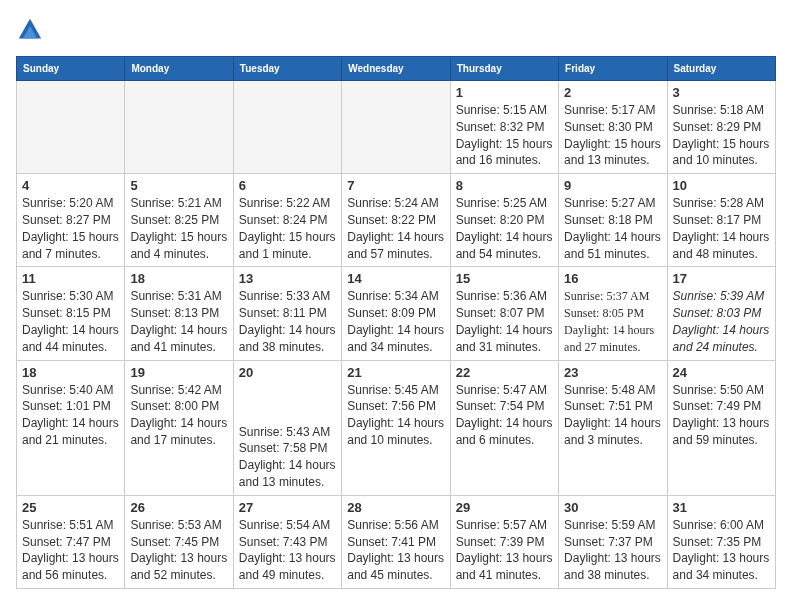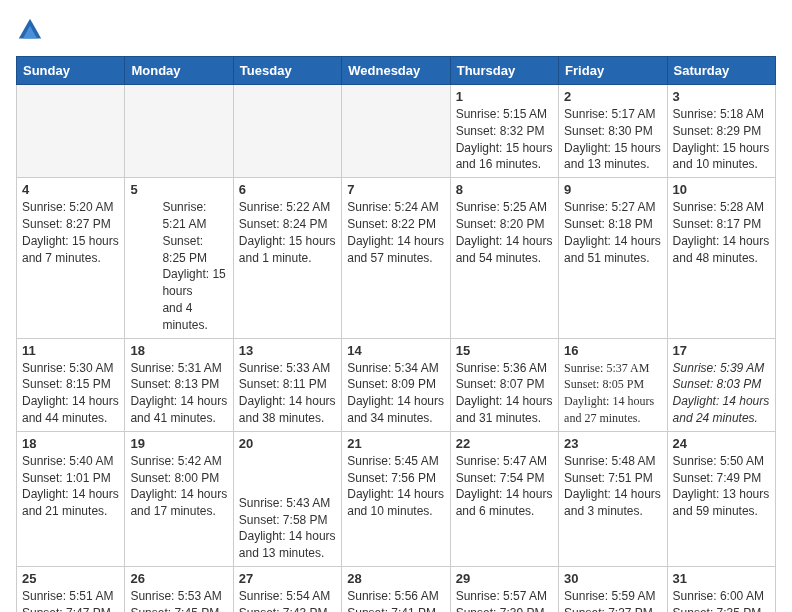--- a/index.html
+++ b/index.html
@@ -50,21 +50,21 @@
     .calendar {
       width: 100%;
       border-collapse: collapse;
       font-size: 11px;
     }
     .calendar th {
       background-color: #2566b0;
       color: #fff;
       text-align: left;
       padding: 6px 6px;
-      font-size: 13px;
+      font-size: 10px;
       font-weight: bold;
       border: 1px solid #1a4f8a;
     }
     .calendar td {
       border: 1px solid #ccc;
       vertical-align: top;
       padding: 4px 5px;
       width: 108px;
       min-height: 80px;
       background: #fff;
@@ -148,21 +148,21 @@
       <tr>
         <td>
           <span class="day-num">4</span>
           <div class="day-info" style="white-space: pre-line;">Sunrise: 5:20 AM
 Sunset: 8:27 PM
 Daylight: 15 hours
 and 7 minutes.</div>
         </td>
         <td>
           <span class="day-num">5</span>
-          <div class="day-info" style="white-space: pre-line; margin-left: 32px;">Sunrise: 5:21 AM
+          <div class="day-info" style="white-space: pre-line;">Sunrise: 5:21 AM
 Sunset: 8:25 PM
 Daylight: 15 hours
 and 4 minutes.</div>
         </td>
         <td>
           <span class="day-num">6</span>
           <div class="day-info" style="white-space: pre-line;">Sunrise: 5:22 AM
 Sunset: 8:24 PM
 Daylight: 15 hours
 and 1 minute.</div>

